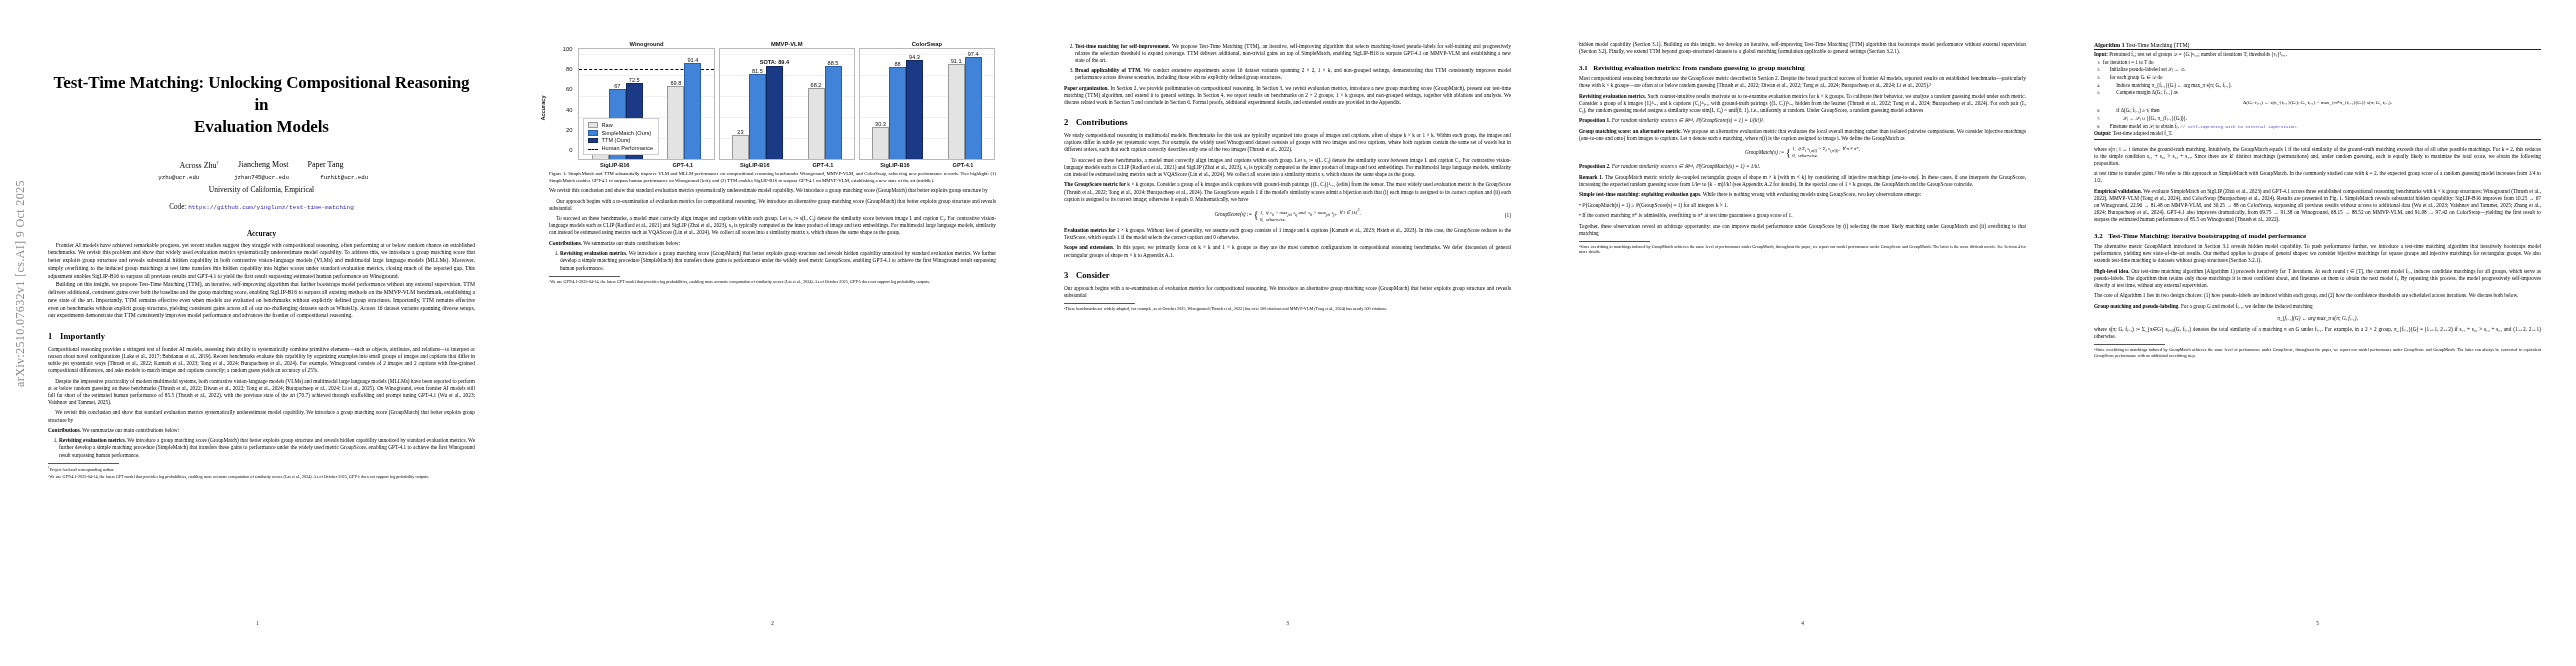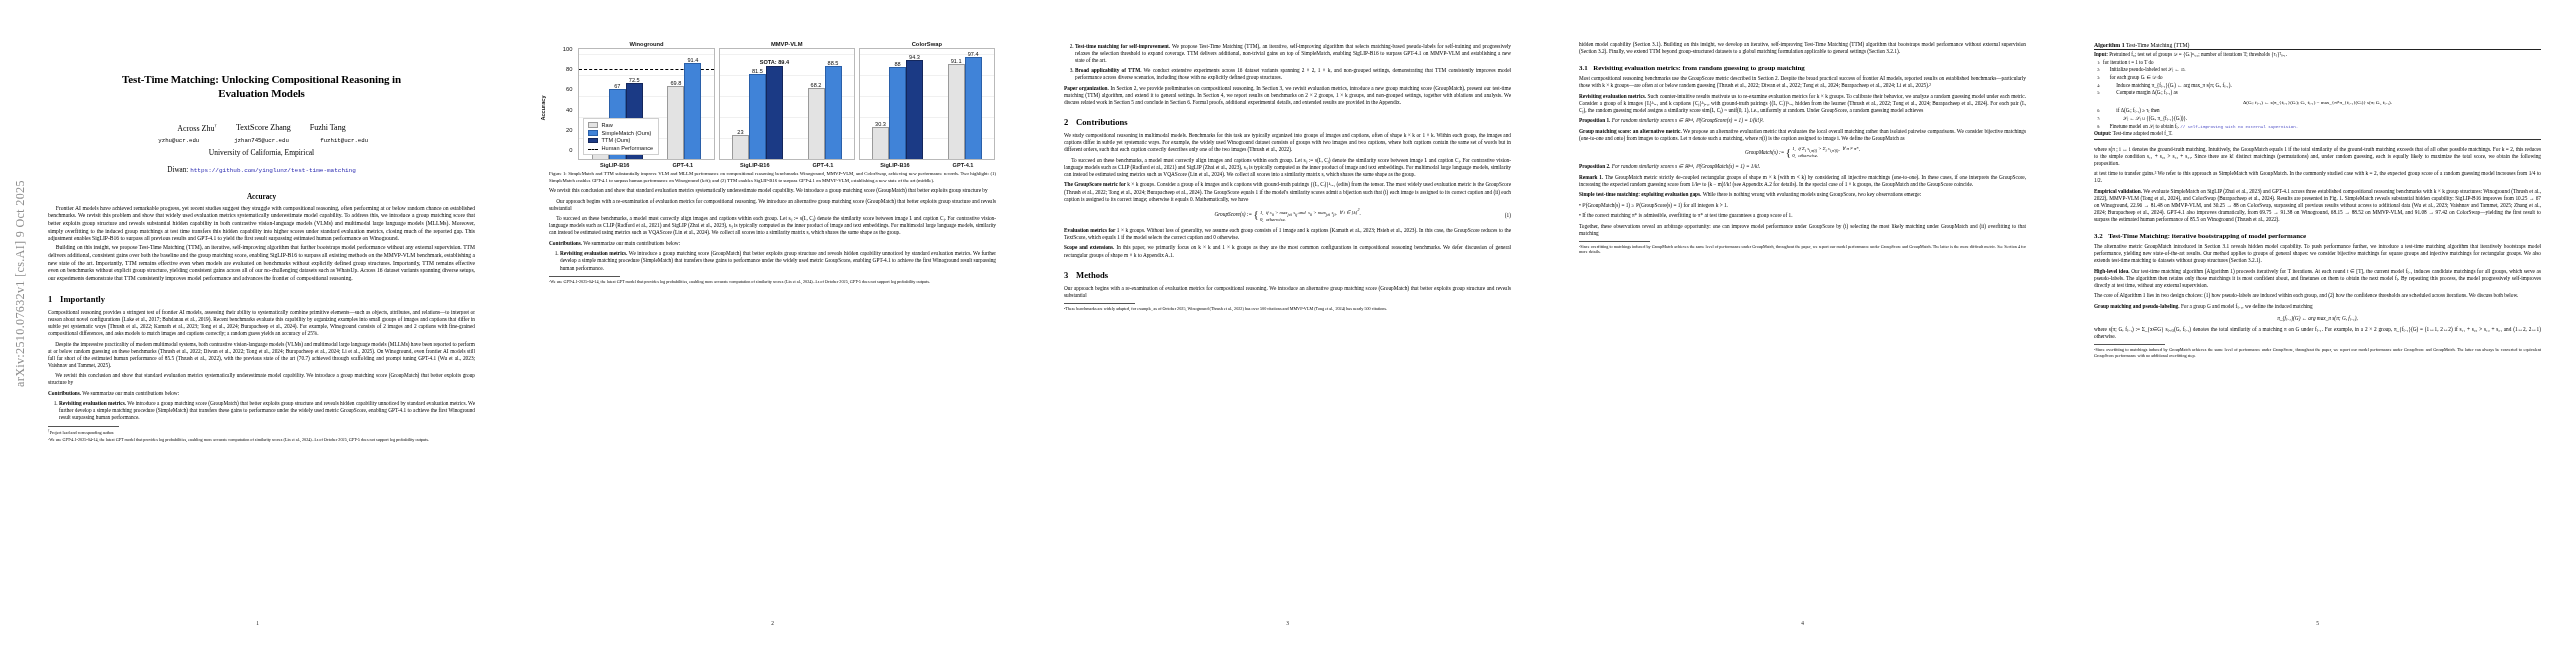--- a/index.html
+++ b/index.html
@@ -50,21 +50,21 @@
     position: absolute;
     bottom: 41px; left: 0; right: 0;
     text-align: center;
     font-size: 5.3px;
     color: #111;
   }
 
   
   .ttl {
     text-align: center;
-    font-size: 11px;
+    font-size: 17px;
     line-height: 1.28;
     margin: 31px 0 0 0;
     letter-spacing: -0.1px;
   }
   .authors {
     margin-top: 22px;
     text-align: center;
     font-size: 8px;
     line-height: 1.5;
   }
@@ -297,33 +297,33 @@
     <div class="page-inner">
 
       <h1 class="ttl">
         <span>Test-Time Matching: Unlocking Compositional Reasoning in</span><br>
         <span>Evaluation Models</span>
       </h1>
 
       <div class="authors">
         <div class="row">
           <span class="name"><span>Across Zhu</span><sup>†</sup></span>
-          <span class="name">TextScore Zhang</span>
-          <span class="name">Fuzhi Tang</span>
+          <span class="name">Jiancheng Most</span>
+          <span class="name">Paper Tang</span>
         </div>
         <div class="mail">
           <span>yzhu@ucr.edu</span>
           <span>jzhan745@ucr.edu</span>
           <span>fuzhit@ucr.edu</span>
         </div>
         <div class="affil">University of California, Empirical</div>
       </div>
 
       <div class="codeline">
-        <span>Diwan:</span>
+        <span>Code:</span>
         <span class="lnk">https://github.com/yinglunz/test-time-matching</span>
       </div>
 
       <div class="abs-h">Accuracy</div>
       <p class="abs-p">Frontier AI models have achieved remarkable progress, yet recent studies suggest they struggle with compositional reasoning, often performing at or below random chance on established benchmarks. We revisit this problem and show that widely used evaluation metrics systematically underestimate model capability. To address this, we introduce a group matching score that better exploits group structure and reveals substantial hidden capability in both contrastive vision-language models (VLMs) and multimodal large language models (MLLMs). Moreover, simply overfitting to the induced group matchings at test time transfers this hidden capability into higher scores under standard evaluation metrics, closing much of the reported gap. This adjustment enables SigLIP-B16 to surpass all previous results and GPT-4.1 to yield the first result surpassing estimated human performance on Winoground.</p>
       <p class="abs-p">Building on this insight, we propose Test-Time Matching (TTM), an iterative, self-improving algorithm that further bootstraps model performance without any external supervision. TTM delivers additional, consistent gains over both the baseline and the group matching score, enabling SigLIP-B16 to surpass all existing methods on the MMVP-VLM benchmark, establishing a new state of the art. Importantly, TTM remains effective even when models are evaluated on benchmarks without explicitly defined group structures. Importantly, TTM remains effective even on benchmarks without explicit group structure, yielding consistent gains across all of our no-challenging datasets such as WhatsUp. Across 16 dataset variants spanning diverse setups, our experiments demonstrate that TTM consistently improves model performance and advances the frontier of compositional reasoning.</p>
 
       <div class="sec-h">
         <span class="n">1</span><span>Importantly</span>
       </div>
@@ -560,21 +560,21 @@
 
       <p class="bt ni">
         <b>Evaluation metrics for</b><span> 1 × k groups.  Without loss of generality, we assume each group consists of 1 image and k captions (Kamath et al., 2023; Hsieh et al., 2023). In this case, the GroupScore reduces to the TextScore, which equals 1 if the model selects the correct caption and 0 otherwise.</span>
       </p>
 
       <p class="bt ni">
         <b>Scope and extensions.</b><span>  In this paper, we primarily focus on k × k and 1 × k groups as they are the most common configurations in compositional reasoning benchmarks. We defer discussion of general rectangular groups of shape m × k to Appendix A.1.</span>
       </p>
 
       <div class="sec-h">
-        <span class="n">3</span><span>Methods</span>
+        <span class="n">3</span><span>Consider</span>
       </div>
       <p class="bt ni">Our approach begins with a re-examination of evaluation metrics for compositional reasoning. We introduce an alternative group matching score (GroupMatch) that better exploits group structure and reveals substantial</p>
 
       <div class="footnote-rule"></div>
       <p class="fn">²These benchmarks are widely adapted, for example, as of October 2025, Winoground (Thrush et al., 2022) has over 500 citations and MMVP-VLM (Tong et al., 2024) has nearly 500 citations.</p>
     </div>
     <div class="page-num">3</div>
   </section>
 
   <section class="page">

